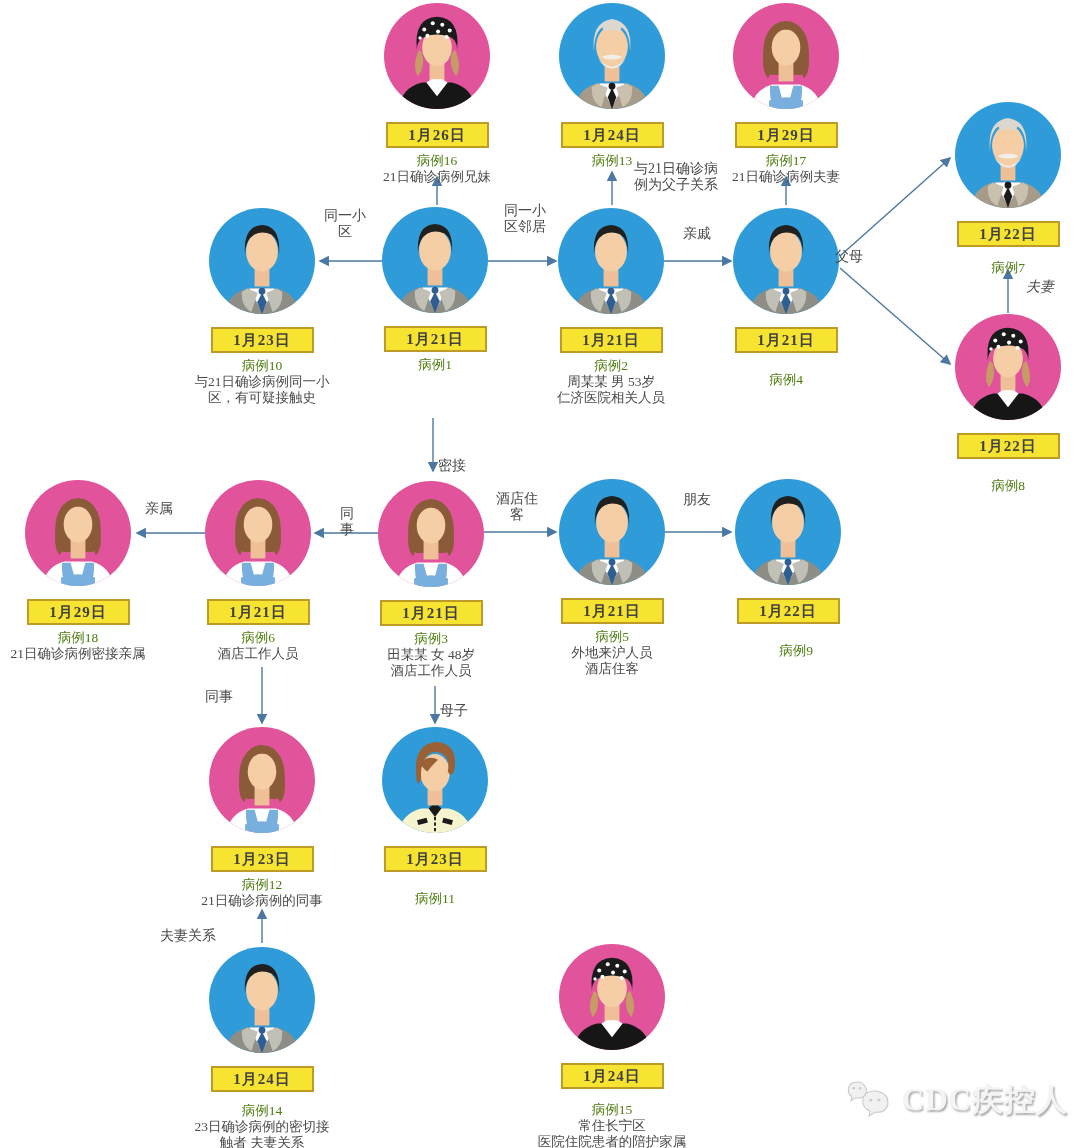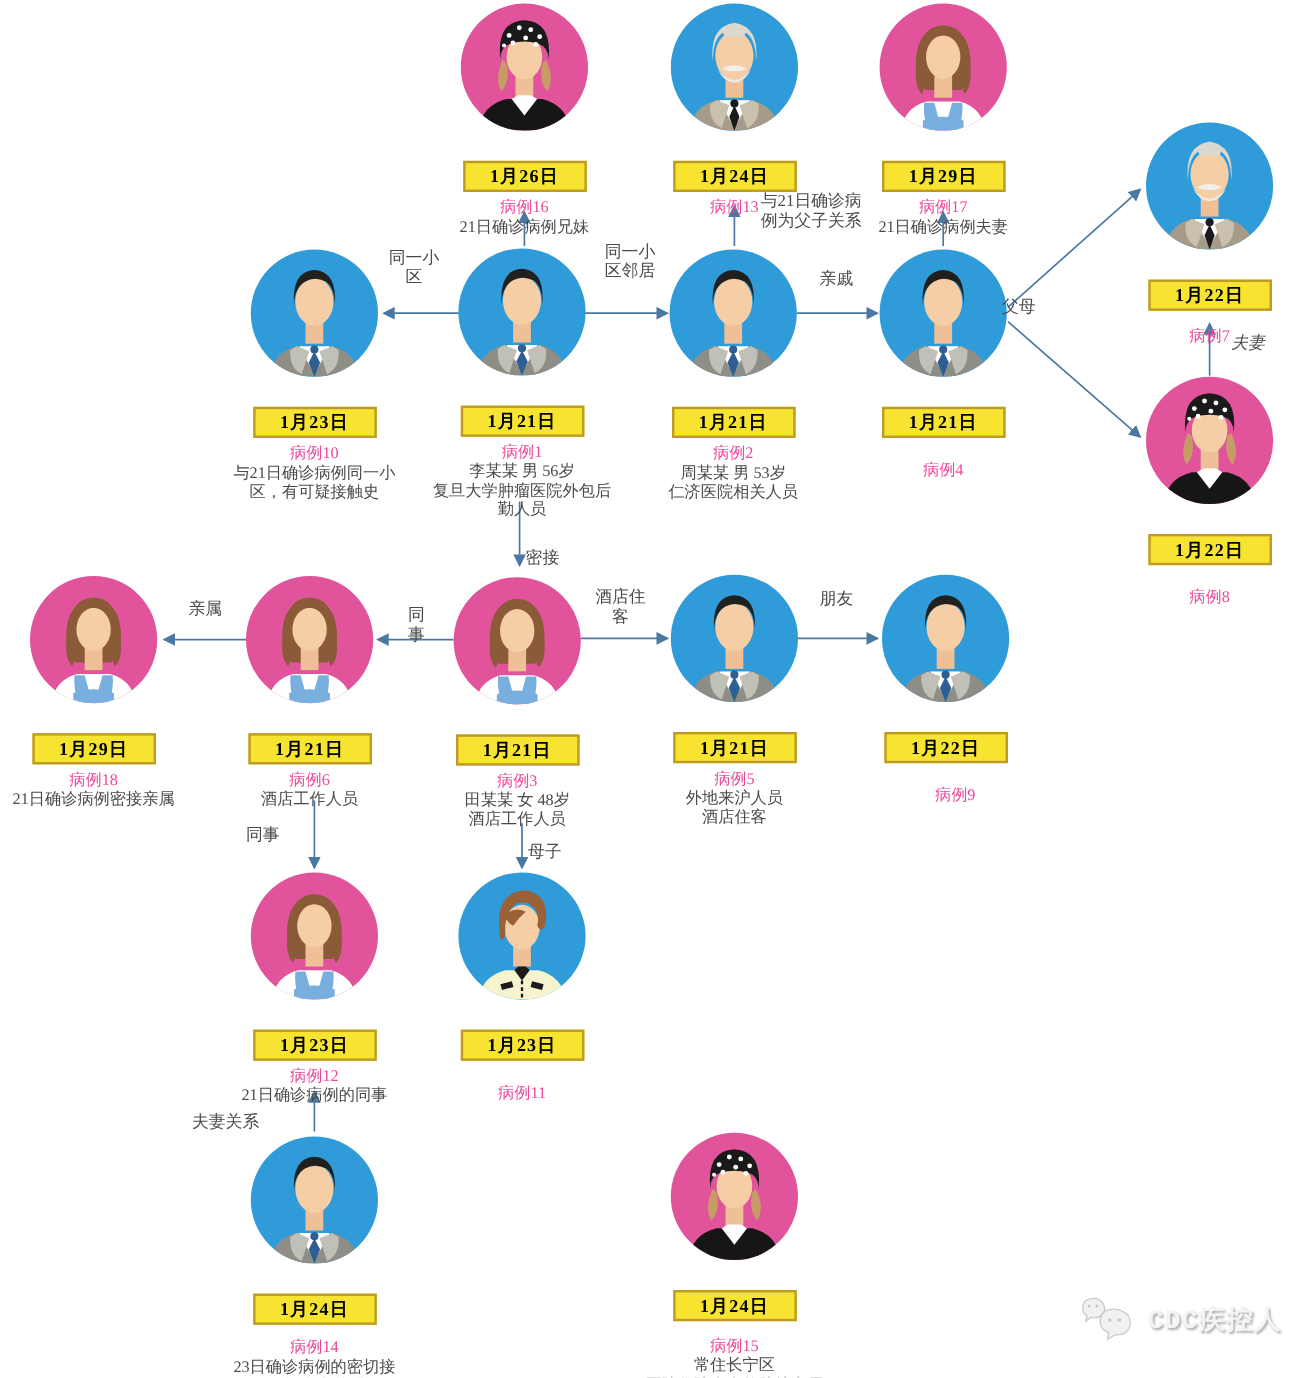--- a/index.html
+++ b/index.html
@@ -5,33 +5,33 @@
   html,body{margin:0;padding:0;background:#ffffff;}
   #canvas{
     position:relative;width:1080px;height:1148px;background:#ffffff;
     font-family:"Liberation Serif","DejaVu Serif",serif;overflow:hidden;
   }
   #edge-layer{position:absolute;left:0;top:0;width:1080px;height:1148px;}
   .node{position:absolute;width:224px;display:flex;flex-direction:column;align-items:center;}
   .circle{width:106px;height:106px;border-radius:50%;overflow:hidden;flex:none;}
   .circle svg{display:block;width:106px;height:106px;}
   .badge{
-    margin-top:25px;width:99px;height:22px;
+    margin-top:13px;width:99px;height:22px;
     display:flex;align-items:center;justify-content:center;
-    font-size:15px;font-weight:bold;letter-spacing:1px;color:#000000;
+    font-size:15px;font-weight:bold;letter-spacing:1px;color:#404040;
   }
-  .name{margin-top:5px;font-size:13.5px;color:#ec4899;line-height:16px;text-align:center;}
+  .name{margin-top:5px;font-size:13.5px;color:#4d7c0f;line-height:16px;text-align:center;}
   .desc{font-size:13.5px;color:#4a4a4a;line-height:15.5px;text-align:center;white-space:pre-line;}
   .elabel{
     position:absolute;transform:translateX(-50%);
     font-size:14px;color:#4a4a4a;line-height:16px;text-align:center;white-space:pre-line;
   }
   .watermark{
     position:absolute;right:12px;bottom:26px;display:flex;align-items:center;gap:6px;
-    font-family:Liberation Mono, monospace;font-size:22px;font-weight:bold;
+    font-family:Liberation Serif, serif;font-size:31px;font-weight:bold;
     color:#f4f4f4;text-shadow:1.5px 1.5px 2px #ababab;letter-spacing:1px;
   }
 </style>
 </head>
 <body>
 
 <svg width="0" height="0" style="position:absolute" aria-hidden="true">
   <defs>
     <symbol id="av-man" viewBox="0 0 100 100">
       <rect x="43" y="56" width="14" height="18" fill="#efbf97"></rect>
@@ -184,23 +184,20 @@
 区，有可疑接触史</div>
     </div>
     <div class="node" style="left: 323px; top: 207px;">
       <div class="circle" style="background: rgb(47, 156, 217);">
         <svg viewBox="0 0 100 100">
           <use href="#av-man"></use>
         </svg>
       </div>
       <div class="badge" style="background: rgb(246, 228, 49); border: 2px solid rgb(189, 155, 38);">1月21日</div>
       <div class="name">病例1</div>
-      <div class="desc">李某某 男 56岁
-复旦大学肿瘤医院外包后
-勤人员</div>
     </div>
     <div class="node" style="left: 499px; top: 208px;">
       <div class="circle" style="background: rgb(47, 156, 217);">
         <svg viewBox="0 0 100 100">
           <use href="#av-man"></use>
         </svg>
       </div>
       <div class="badge" style="background: rgb(246, 228, 49); border: 2px solid rgb(189, 155, 38);">1月21日</div>
       <div class="name">病例2</div>
       <div class="desc">周某某 男 53岁
@@ -328,21 +325,21 @@
     <div class="elabel" style="left: 345px; top: 208px;">同一小
 区</div>
     <div class="elabel" style="left: 525px; top: 203px;">同一小
 区邻居</div>
     <div class="elabel" style="left: 697px; top: 226px;">亲戚</div>
     <div class="elabel" style="left: 849px; top: 249px;">父母</div>
     <div class="elabel" style="left: 1040px; top: 279px; font-style: italic;">夫妻</div>
     <div class="elabel" style="left: 676px; top: 161px;">与21日确诊病
 例为父子关系</div>
     <div class="elabel" style="left: 452px; top: 458px;">密接</div>
-    <div class="elabel" style="left: 171px; top: 501px;">亲属</div>
+    <div class="elabel" style="left: 159px; top: 501px;">亲属</div>
     <div class="elabel" style="left: 347px; top: 506px;">同
 事</div>
     <div class="elabel" style="left: 517px; top: 491px;">酒店住
 客</div>
     <div class="elabel" style="left: 697px; top: 492px;">朋友</div>
     <div class="elabel" style="left: 219px; top: 689px;">同事</div>
     <div class="elabel" style="left: 454px; top: 703px;">母子</div>
     <div class="elabel" style="left: 188px; top: 928px;">夫妻关系</div>
   </div>
 

